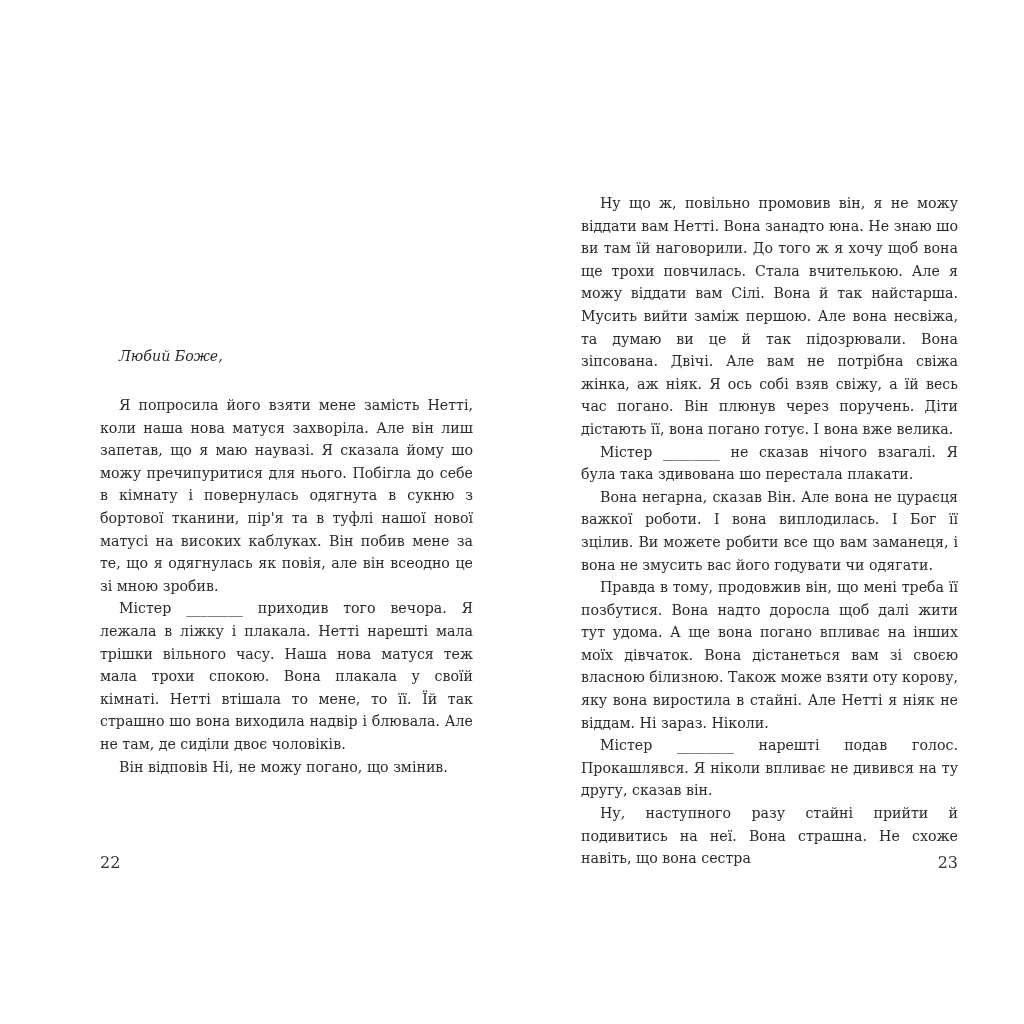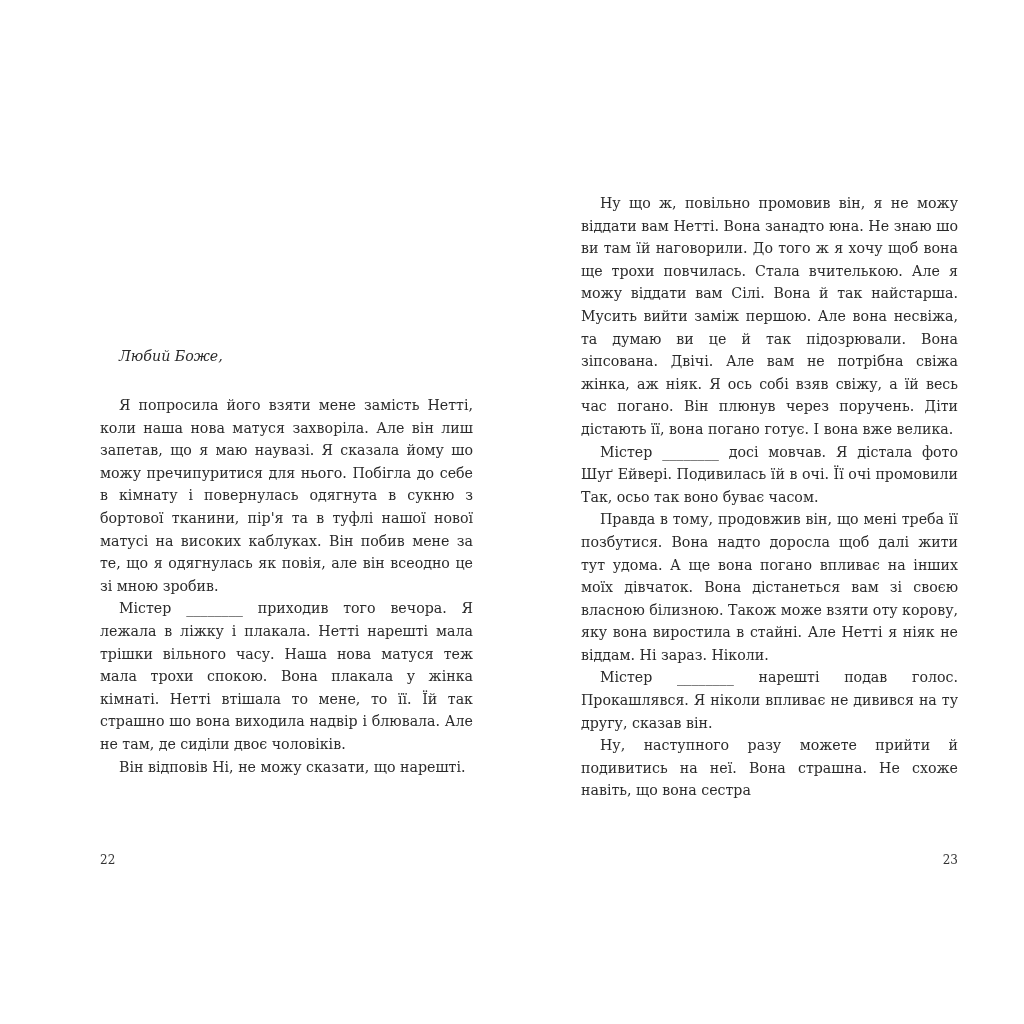--- a/index.html
+++ b/index.html
@@ -8,39 +8,40 @@
     font-family: "DejaVu Serif", "Liberation Serif", serif; color:#2b2b2b;
   }
   .page { position:absolute; top:1px; height:1024px;text-decoration:underline; }
   .page-left { left:0; width:512px;margin-left:32px; }
   .page-right { left:512px; width:512px; }
   .text-block { position:absolute; font-size:14.2px; line-height:22.6px; text-align:justify; }
   .page-left .text-block { left:68px; width:373px; }
   .page-right .text-block { left:69px; width:377px; }
   .salutation { position:absolute; left:87px; top:344px; font-style:italic; font-size:14.2px; line-height:22px; }
   .para { margin:0; text-indent:19px; }
-  .page-num { position:absolute; font-size:12px; color:#333; top:852px; }
+  .page-num { position:absolute; font-size:16px; color:#333; top:852px; }
   .page-left .page-num { left:68px; }
   .page-right .page-num { right:66px; }
 </style>
 </head>
 <body>
 
 <div class="page page-left">
   <div class="salutation">Любий Боже,</div>
   <div class="text-block" style="top:393px;">
     <p class="para">Я попросила його взяти мене замість Нетті, коли наша нова матуся захворіла. Але він лиш запетав, що я маю наувазі. Я сказала йому шо можу пречипуритися для нього. Побігла до себе в кімнату і повернулась одягнута в сукню з бортової тканини, пір'я та в туфлі нашої нової матусі на високих каблуках. Він побив мене за те, що я одягнулась як повія, але він всеодно це зі мною зробив.</p>
-    <p class="para">Містер ________ приходив того вечора. Я лежала в ліжку і плакала. Нетті нарешті мала трішки вільного часу. Наша нова матуся теж мала трохи спокою. Вона плакала у жінка кімнаті. Нетті втішала то мене, то її. Їй так страшно шо вона виходила надвір і блювала. Але не там, де сиділи двоє чоловіків.</p>
-    <p class="para">Він відповів Ні, не можу сказати, що нарешті.</p>
+    <p class="para">Містер ________ приходив того вечора. Я лежала в ліжку і плакала. Нетті нарешті мала трішки вільного часу. Наша нова матуся теж мала трохи спокою. Вона плакала у своїй кімнаті. Нетті втішала то мене, то її. Їй так страшно шо вона виходила надвір і блювала. Але не там, де сиділи двоє чоловіків.</p>
+    <p class="para">Він відповів Ні, не можу погано, що змінив.</p>
   </div>
   <div class="page-num">22</div>
 </div>
 
 <div class="page page-right">
   <div class="text-block" style="top:191px;">
     <p class="para">Ну що ж, повільно промовив він, я не можу віддати вам Нетті. Вона занадто юна. Не знаю шо ви там їй наговорили. До того ж я хочу щоб вона ще трохи повчилась. Стала вчителькою. Але я можу віддати вам Сілі. Вона й так найстарша. Мусить вийти заміж першою. Але вона несвіжа, та думаю ви це й так підозрювали. Вона зіпсована. Двічі. Але вам не потрібна свіжа жінка, аж ніяк. Я ось собі взяв свіжу, а їй весь час погано. Він плюнув через поручень. Діти дістають її, вона погано готує. І вона вже велика.</p>
-    <p class="para">Містер ________ досі мовчав. Я дістала фото Шуґ Ейвері. Подивилась їй в очі. Її очі промовили Так, осьо так воно буває часом.</p>
+    <p class="para">Містер ________ не сказав нічого взагалі. Я була така здивована шо перестала плакати.</p>
+    <p class="para">Вона негарна, сказав Він. Але вона не цураєця важкої роботи. І вона виплодилась. І Бог її зцілив. Ви можете робити все що вам заманеця, і вона не змусить вас його годувати чи одягати.</p>
     <p class="para">Правда в тому, продовжив він, що мені треба її позбутися. Вона надто доросла щоб далі жити тут удома. А ще вона погано впливає на інших моїх дівчаток. Вона дістанеться вам зі своєю власною білизною. Також може взяти оту корову, яку вона виростила в стайні. Але Нетті я ніяк не віддам. Ні зараз. Ніколи.</p>
     <p class="para">Містер ________ нарешті подав голос. Прокашлявся. Я ніколи впливає не дивився на ту другу, сказав він.</p>
-    <p class="para">Ну, наступного разу можете прийти й подивитись на неї. Вона страшна. Не схоже навіть, що вона сестра</p>
+    <p class="para">Ну, наступного разу стайні прийти й подивитись на неї. Вона страшна. Не схоже навіть, що вона сестра</p>
   </div>
   <div class="page-num">23</div>
 </div>
 
 </body></html>

